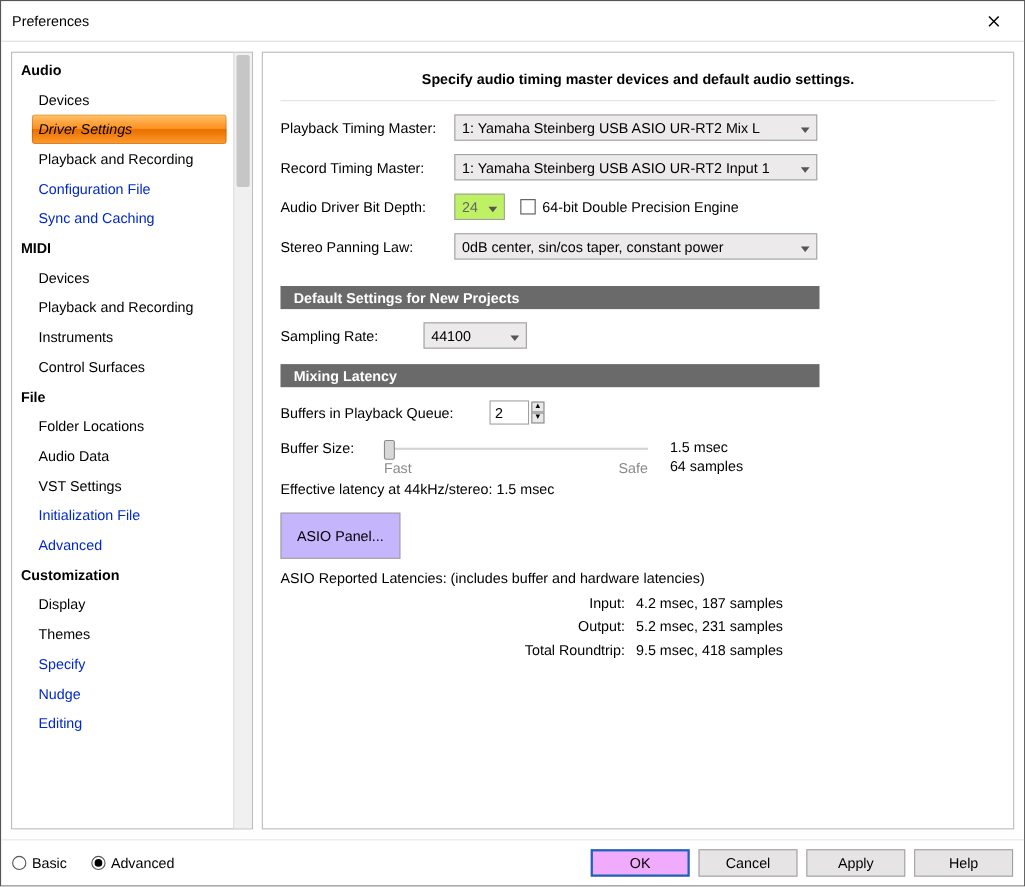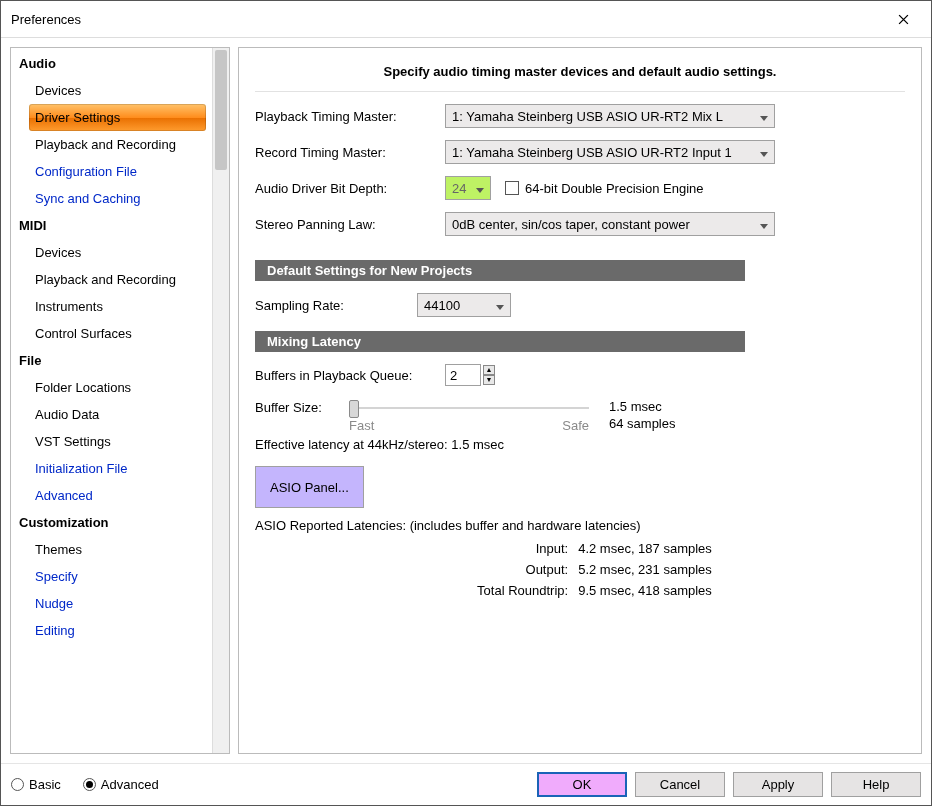--- a/index.html
+++ b/index.html
@@ -13,29 +13,30 @@
   
   .sidebar-wrap { width:220px; display:flex; border:1px solid #bbb; }
   .sidebar { flex:1; overflow-y:auto; padding:2px 0 2px 2px; }
   .sidebar .section-header { font-weight:bold; padding:6px 8px 6px 6px; color:#000; }
   .sidebar .nav-item { display:block; padding:6px 8px 6px 22px; cursor:pointer; color:#000; }
   .sidebar .nav-item.link { color:#0028c8; }
   .sidebar .nav-item.selected {
     background: linear-gradient(to bottom, #ffc36b 0%, #ff8d1d 50%, #e96f00 51%, #ff9c2e 100%);
     color:#000; border-radius:3px; margin:0 6px 0 16px; padding-left:6px;
     box-shadow: inset 0 0 0 1px rgba(0,0,0,.15);
+    font-style: italic;
   }
   .scrollbar { width:17px; background:#f0f0f0; border-left:1px solid #ddd; position:relative; }
   .scrollbar .thumb { position:absolute; left:2px; right:2px; top:2px; height:120px; background:#c6c6c6; border-radius:2px; }
   
   .main { flex:1; border:1px solid #bbb; padding:12px 16px; overflow:auto; position:relative; }
   .main-heading { font-weight:bold; padding:4px 0 12px; border-bottom:1px solid #e2e2e2; margin-bottom:12px;text-align:center; }
   .form-row { display:flex; align-items:center; margin-bottom:12px; }
   .form-row .label { width:158px; }
-  .select { height:24px; border:1px solid #a0a0a0; background:#eceaea; display:flex; align-items:center; justify-content:space-between; padding:0 6px; cursor:pointer;margin-left:32px; }
+  .select { height:24px; border:1px solid #a0a0a0; background:#eceaea; display:flex; align-items:center; justify-content:space-between; padding:0 6px; cursor:pointer; }
   .select .caret { margin-left:6px; }
   .select.w330 { width:330px; }
   .select.w66  { width:46px; color:#666; background:#bef264; }
   .checkbox-row { display:inline-flex; align-items:center; gap:6px; margin-left:14px; }
   .checkbox { width:14px; height:14px; border:1px solid #555; background:#fff; cursor:pointer; }
   .section-bar { background:#6a6a6a; color:#fff; font-weight:bold; padding:3px 12px; margin:24px 0 12px; width:490px; }
   .section-bar.sub { margin-top:14px; }
   .numeric { display:flex; align-items:center; }
   .numeric input { width:58px; height:22px; border:1px solid #a0a0a0; padding:0 4px; background:#fff; }
   .spinner { display:flex; flex-direction:column; margin-left:2px; }
@@ -92,20 +93,21 @@
           <div class="nav-item">Playback and Recording</div>
           <div class="nav-item">Instruments</div>
           <div class="nav-item">Control Surfaces</div>
           <div class="section-header">File</div>
           <div class="nav-item">Folder Locations</div>
           <div class="nav-item">Audio Data</div>
           <div class="nav-item">VST Settings</div>
           <div class="nav-item link">Initialization File</div>
           <div class="nav-item link">Advanced</div>
           <div class="section-header">Customization</div>
+          <div class="nav-item">Display</div>
           <div class="nav-item">Themes</div>
           <div class="nav-item link">Specify</div>
           <div class="nav-item link">Nudge</div>
           <div class="nav-item link">Editing</div>
         </div>
       <div class="scrollbar">
         <div class="thumb"></div>
       </div>
     </div>
 

